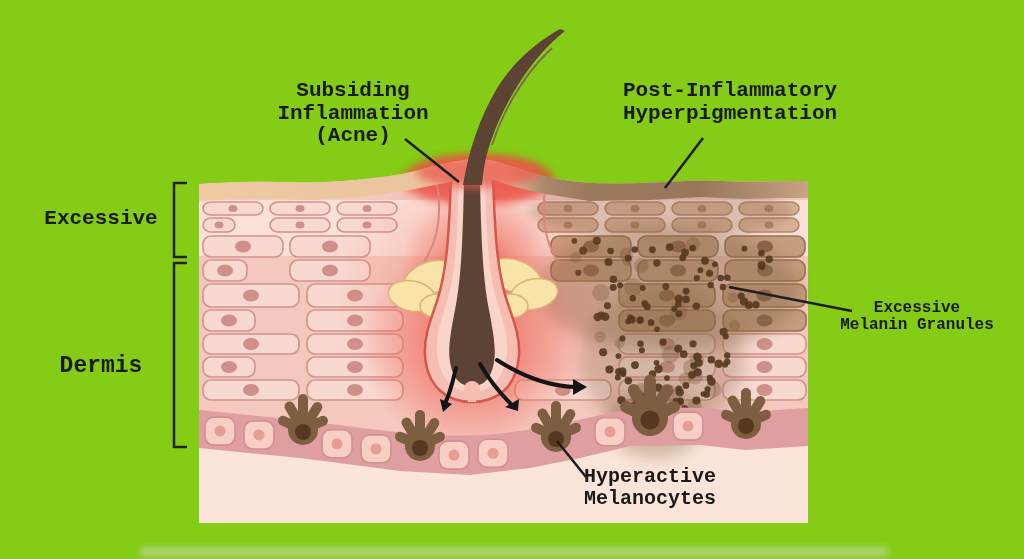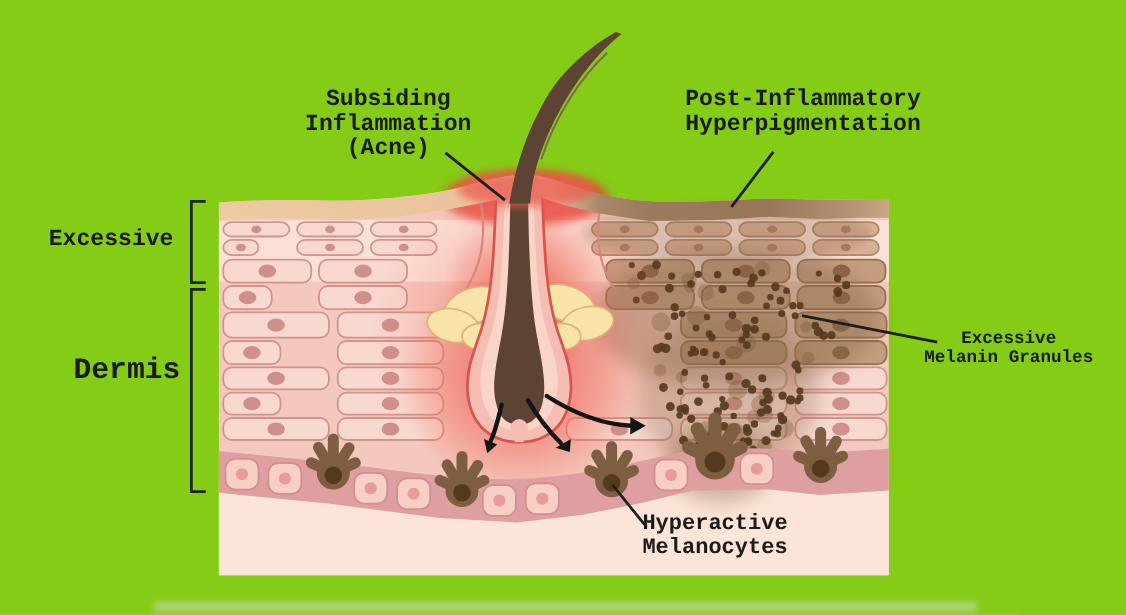--- a/index.html
+++ b/index.html
@@ -4,21 +4,21 @@
 <style>
   html,body{margin:0;padding:0;background:#ffffff;}
   .stage{position:relative;width:1024px;height:559px;background:#84cc16;overflow:hidden;
          font-family:Liberation Mono, monospace;padding-left:28px;}
   .stage svg{position:absolute;left:0;top:0;}
   .lbl{position:absolute;color:#1a1a1a;font-weight:bold;text-align:center;
        white-space:pre-line;line-height:1.08;}
   .lbl.acne{left:243px;top:80px;width:220px;font-size:21px;}
   .lbl.pih{left:608px;top:80px;width:244px;font-size:21px;}
   .lbl.epi{left:38px;top:208px;width:126px;font-size:21px;text-align:center;}
-  .lbl.der{left:38px;top:324px;width:126px;font-size:27px;text-align:right;}
+  .lbl.der{left:38px;top:354px;width:126px;font-size:23px;text-align:center;}
   .lbl.gran{left:814px;top:300px;width:206px;font-size:16px;}
   .lbl.mel{left:558px;top:466px;width:184px;font-size:20px;text-align:center;}
   .artifact{position:absolute;left:140px;top:547px;width:748px;height:9px;
             background:#dadada;opacity:.5;filter:blur(3px);}
 </style>
 </head>
 <body>
 
 <div class="stage">
 

